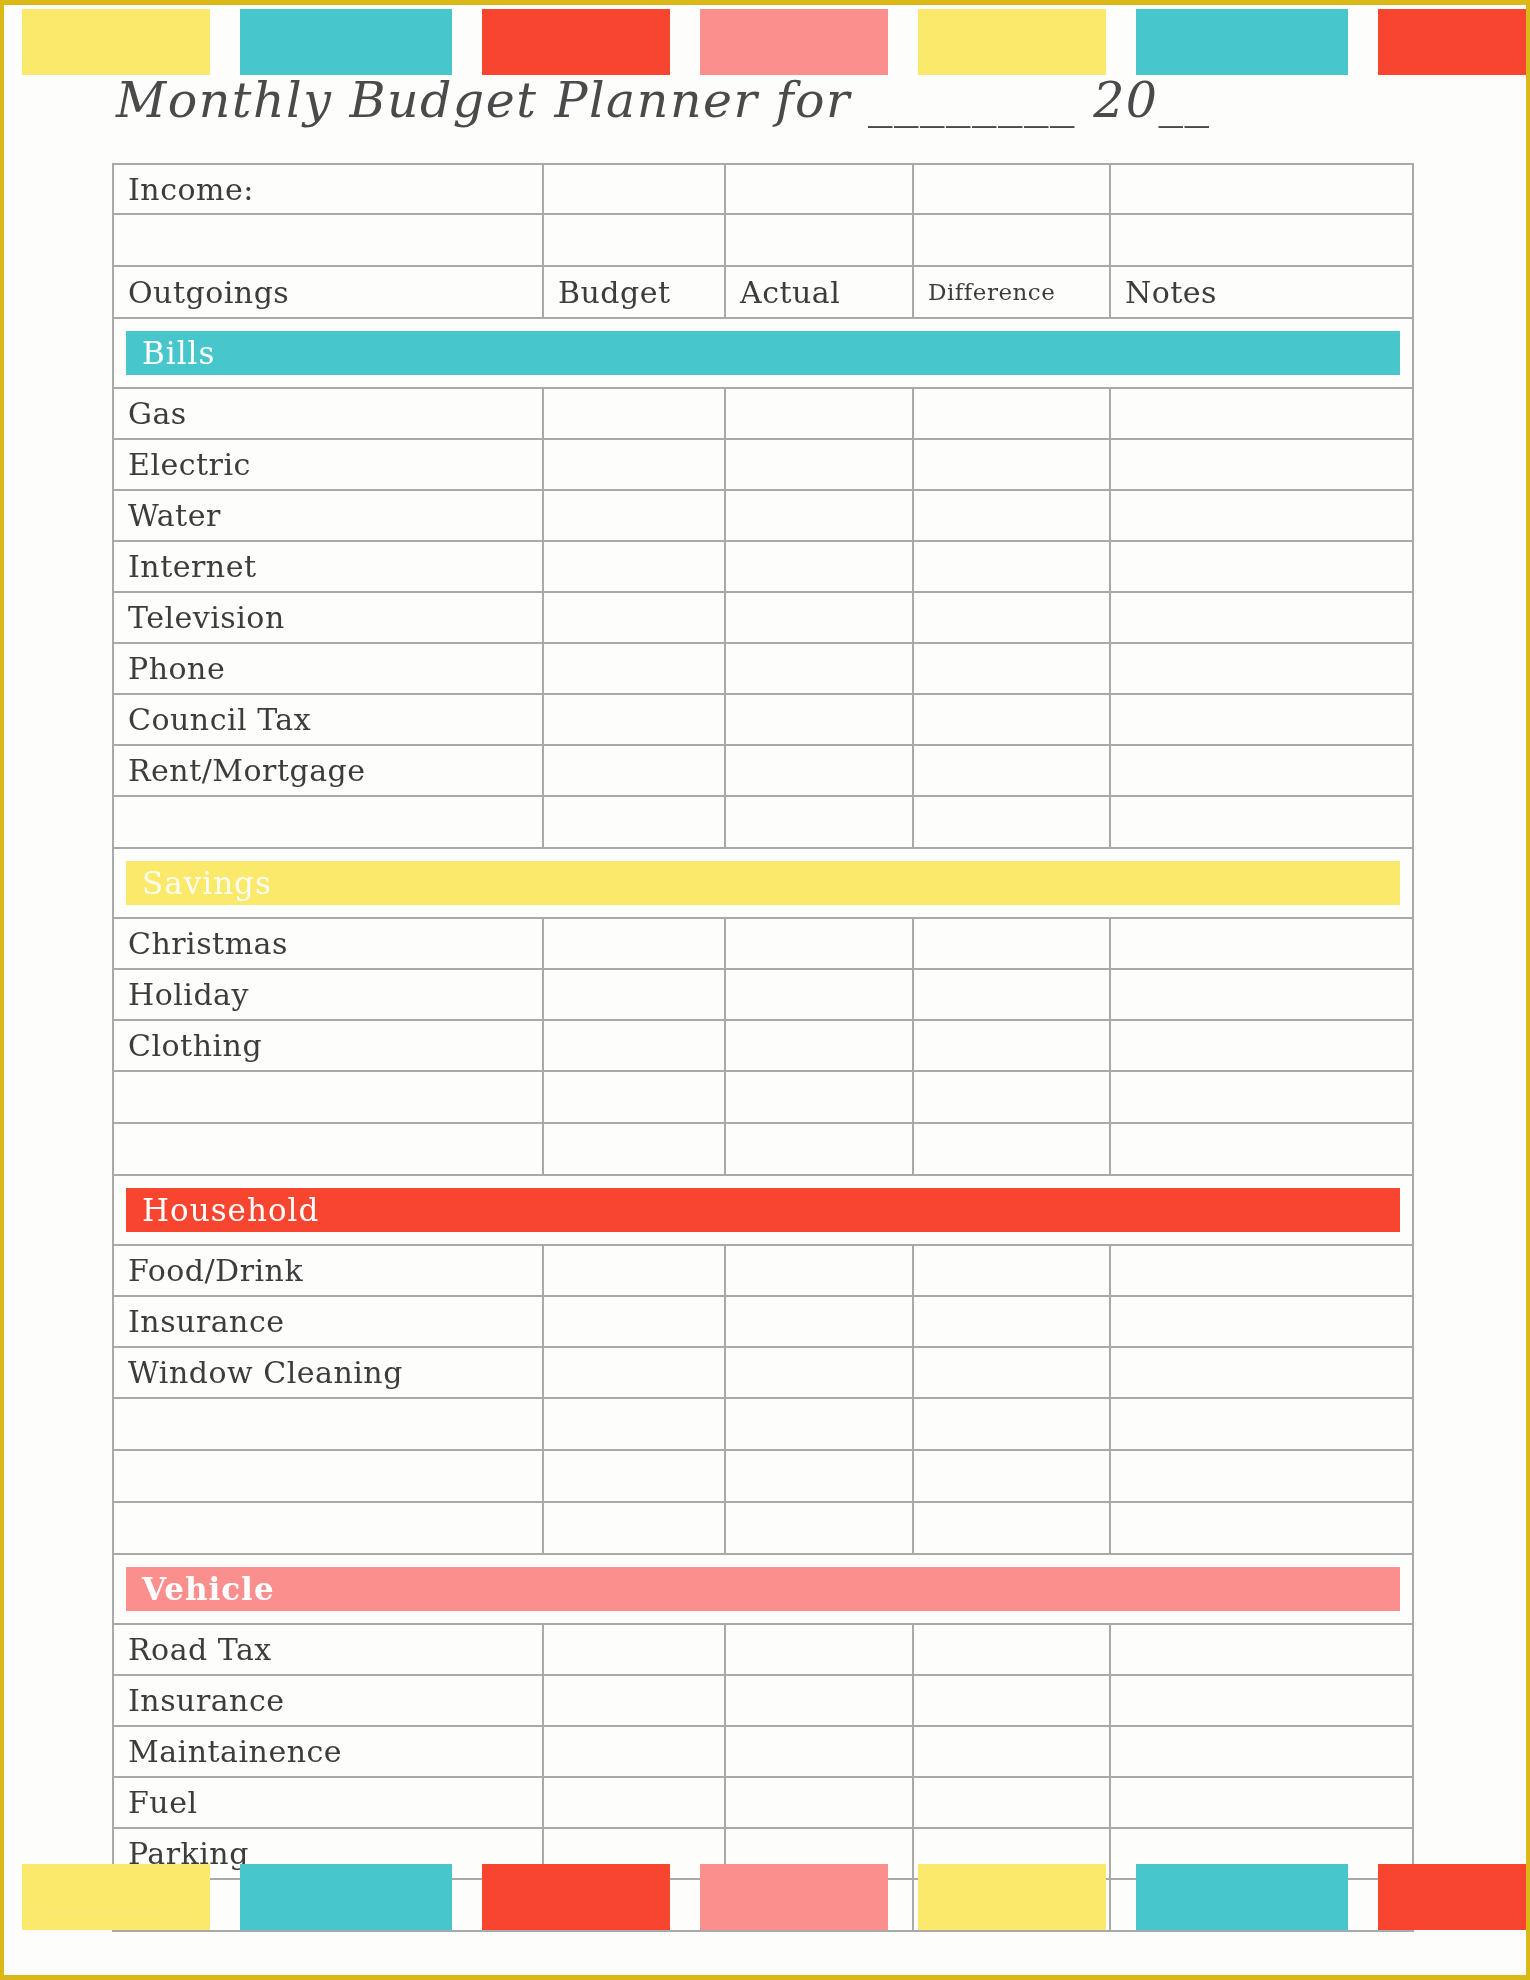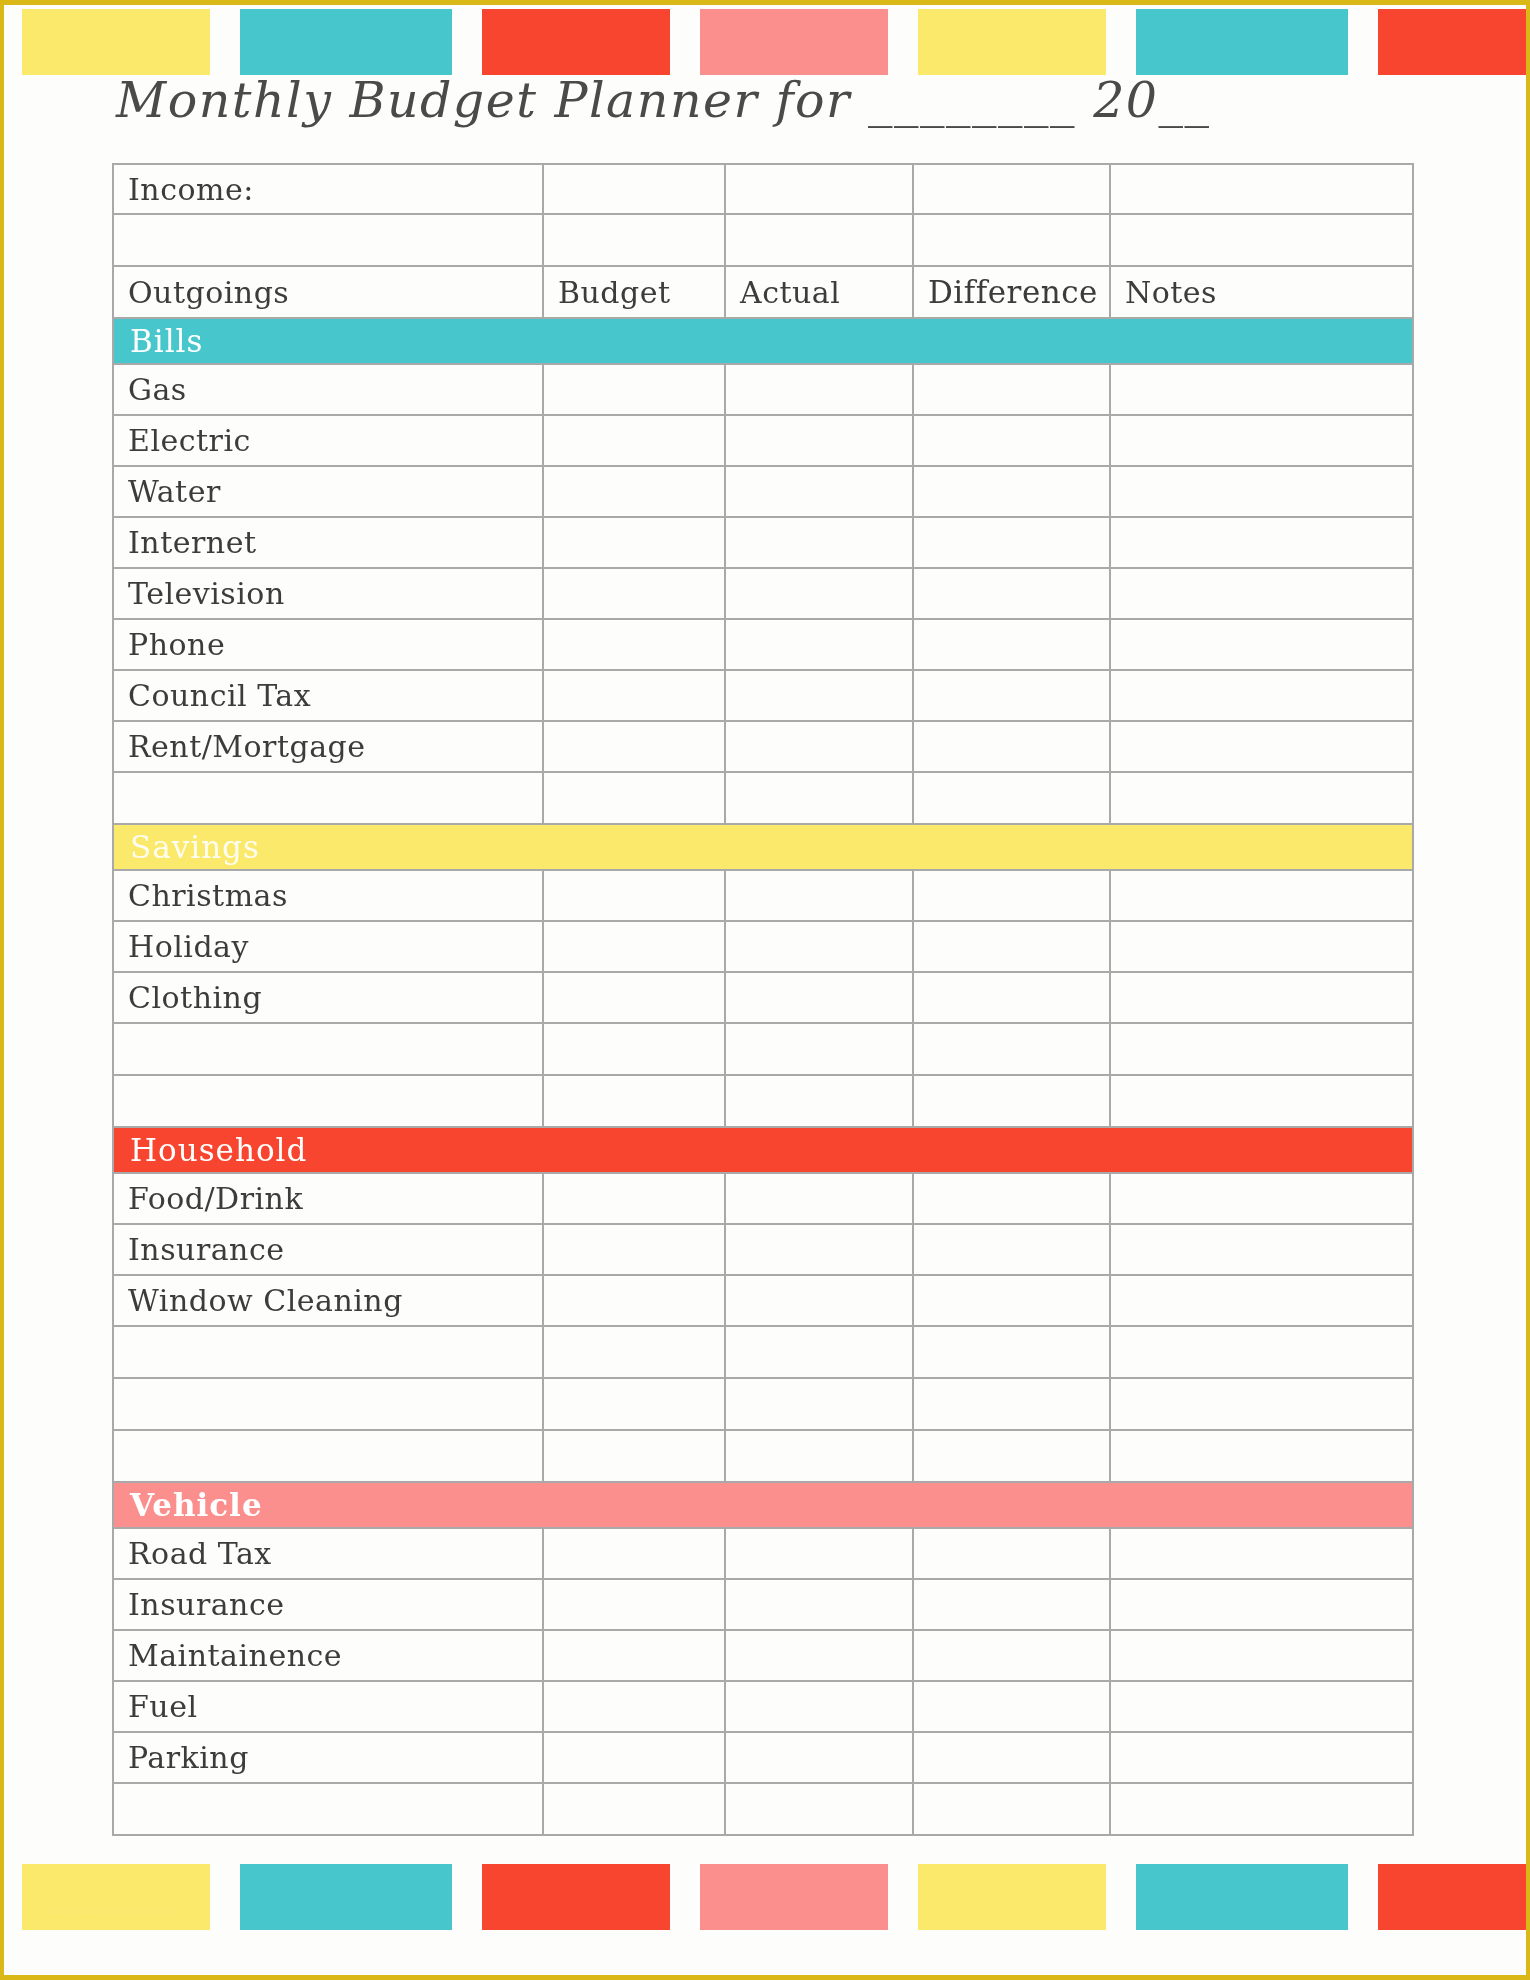--- a/index.html
+++ b/index.html
@@ -114,39 +114,39 @@
   tr.r-blankhead td { height: 50px; }
   tr.r-colhead td  { height: 50px; }
   tr.r-item td     { height: 49px; }
   tr.r-blank td    { height: 50px; }
   tr.r-section td  { height: 44px; padding: 0; border-left: 2px solid #a9a9a9; border-right: 2px solid #a9a9a9;}
 
   .cell-head {
     font-size: 30px;
   }
   .cell-head.small {
-    font-size: 31px;
+    font-size: 23px;
   }
 
   
   .banner {
     height: 44px;
     line-height: 44px;
     padding-left: 16px;
     color: #ffffff;
     font-family: "DejaVu Serif", serif;
     font-size: 31px;
     letter-spacing: 1px;
     box-sizing: border-box;
     width: 100%;
   }
   .banner.faint { color: #fffdf2; }
 
   tr.r-section td.sec-cell {
-    padding: 0;
+    padding: 12px;
     border-top: 2px solid #a9a9a9;
     border-bottom: 2px solid #a9a9a9;
   }
 </style>
 </head>
 <body>
 
 <div class="page">
 
   <div class="strip strip-top">

